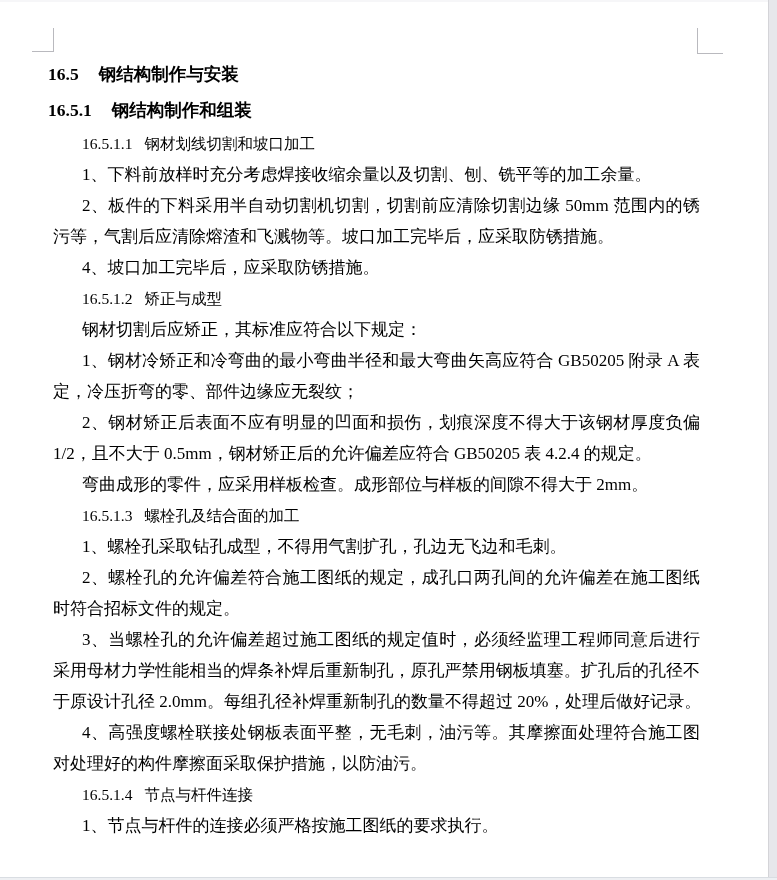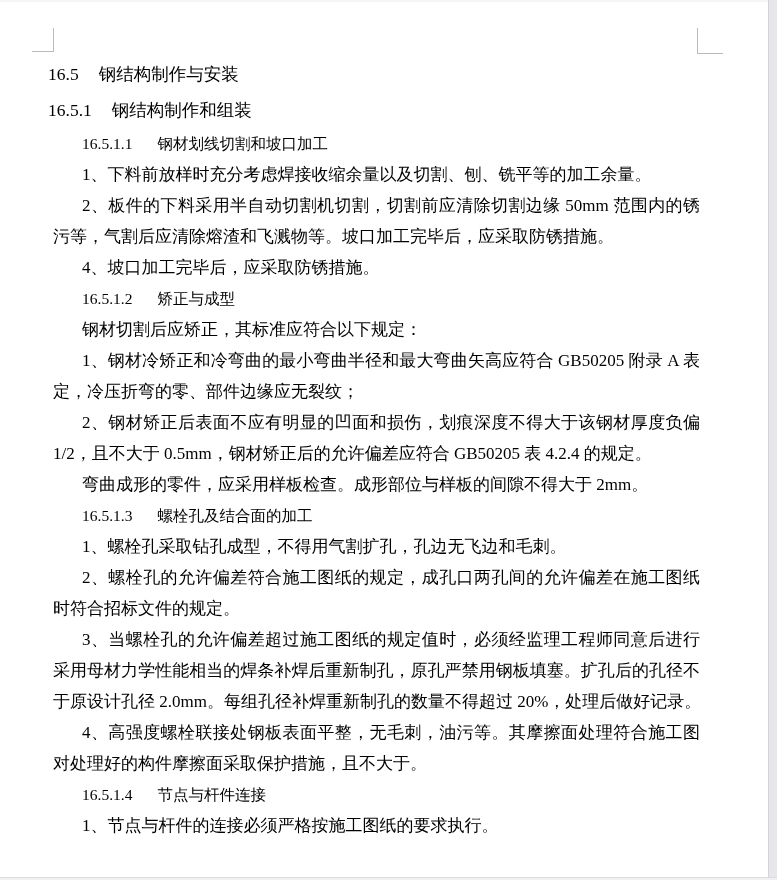--- a/index.html
+++ b/index.html
@@ -17,25 +17,25 @@
   }
   .page{position:absolute;inset:0;background:var(--paper)}
   .page-edge-top{position:absolute;left:0;top:0;width:777px;height:2px;background:#f6f6f8}
   .page-edge-right{position:absolute;right:0;top:0;width:8px;height:880px;background:var(--edge);border-left:1px solid #d4d4d8}
   .page-edge-bottom{position:absolute;left:0;bottom:0;width:777px;height:2px;background:#eef0f3;border-top:1px solid var(--edge-line)}
   .crop-tl{position:absolute;left:32px;top:28px;width:21px;height:23px;
     border-right:1px solid var(--crop);border-bottom:1px solid var(--crop)}
   .crop-tr{position:absolute;left:697px;top:28px;width:25px;height:25px;
     border-left:1px solid var(--crop);border-bottom:1px solid var(--crop)}
   .doc{position:absolute;left:53px;top:56px;width:647px}
-  .h2{font-weight:normal;font-size:17.5px;line-height:36px;height:36px;margin-left:-5px;white-space:nowrap}
+  .h2{font-weight:bold;font-size:17.5px;line-height:36px;height:36px;margin-left:-5px;white-space:nowrap}
   .h2 .num{margin-right:20px}
   .h2.wide .num{}
   .h3{font-size:15.5px;line-height:31px;height:31px;white-space:nowrap;text-indent:29px}
-  .h3 .num{margin-right:25px}
+  .h3 .num{margin-right:12px}
   .para{margin:0;padding:0}
   .line{font-size:17px;line-height:31px;height:31px;white-space:nowrap}
   .line.indent{text-indent:29px}
   .line.full{white-space:normal;text-align:justify;text-align-last:justify;overflow:hidden}
 </style>
 </head>
 <body>
 
 <div class="page">
   <div class="page-edge-top"></div>
@@ -78,21 +78,21 @@
         <div class="line indent full">2、螺栓孔的允许偏差符合施工图纸的规定，成孔口两孔间的允许偏差在施工图纸未规定</div>
         <div class="line">时符合招标文件的规定。</div>
       </div>
       <div class="para">
         <div class="line indent full">3、当螺栓孔的允许偏差超过施工图纸的规定值时，必须经监理工程师同意后进行扩孔或</div>
         <div class="line full">采用母材力学性能相当的焊条补焊后重新制孔，原孔严禁用钢板填塞。扩孔后的孔径不得大</div>
         <div class="line">于原设计孔径 2.0mm。每组孔径补焊重新制孔的数量不得超过 20%，处理后做好记录。</div>
       </div>
       <div class="para">
         <div class="line indent full">4、高强度螺栓联接处钢板表面平整，无毛刺，油污等。其摩擦面处理符合施工图纸要求。</div>
-        <div class="line">对处理好的构件摩擦面采取保护措施，且不大于。</div>
+        <div class="line">对处理好的构件摩擦面采取保护措施，以防油污。</div>
       </div>
       <div class="h3"><span class="num">16.5.1.4</span><span class="ttl">节点与杆件连接</span></div>
       <div class="para">
         <div class="line indent">1、节点与杆件的连接必须严格按施工图纸的要求执行。</div>
       </div>
     </div>
   <div class="page-edge-right"></div>
   <div class="page-edge-bottom"></div>
 </div>
 

